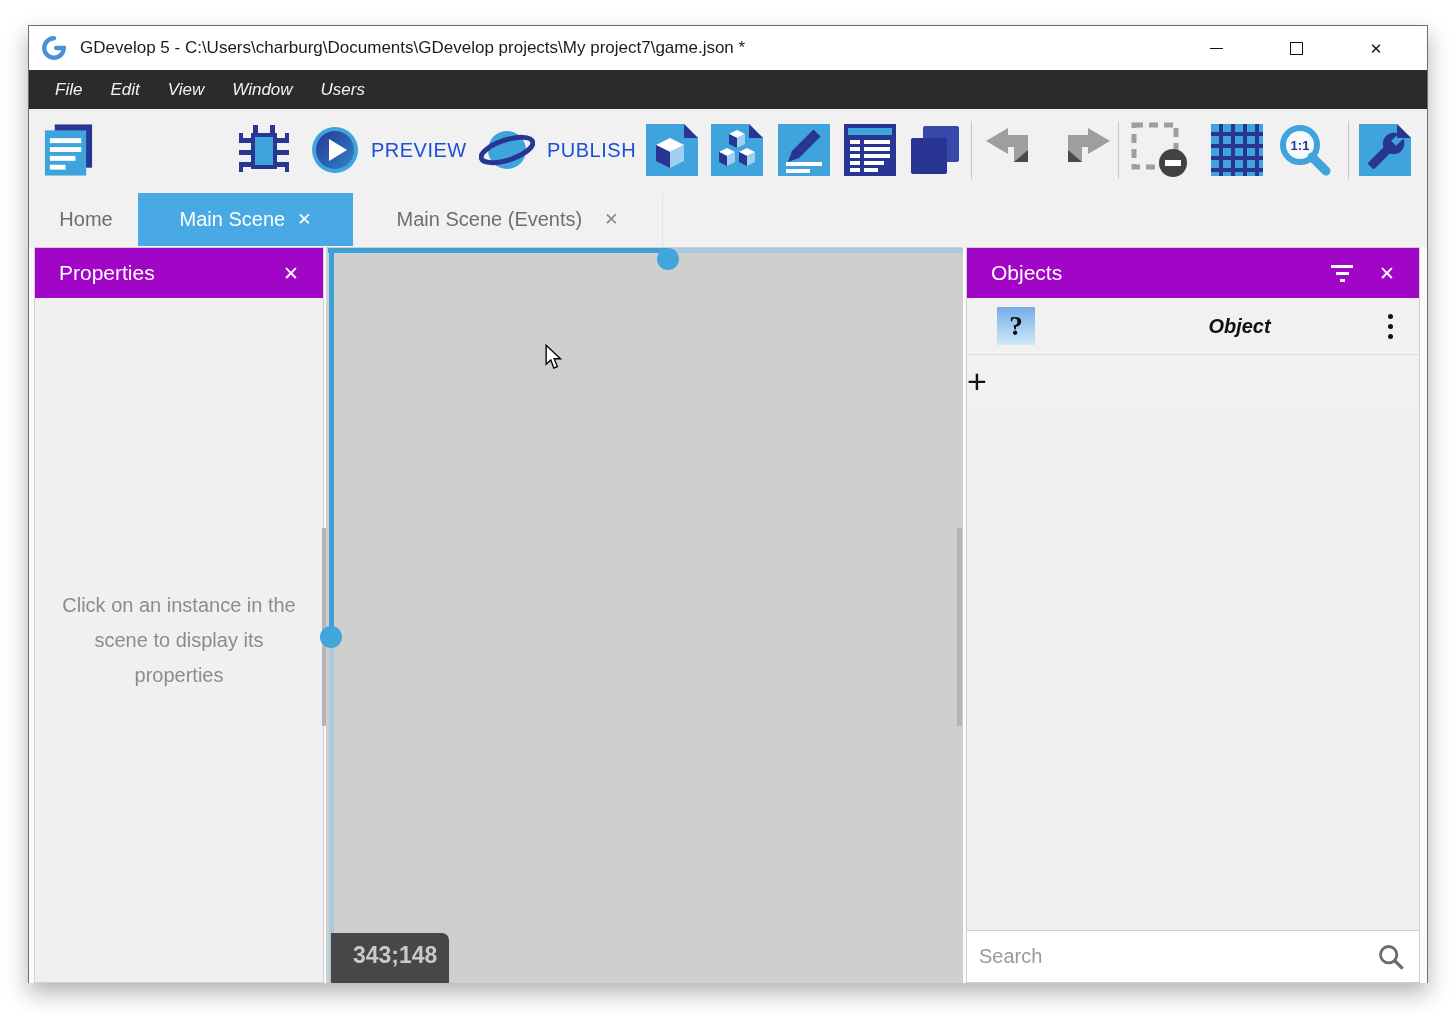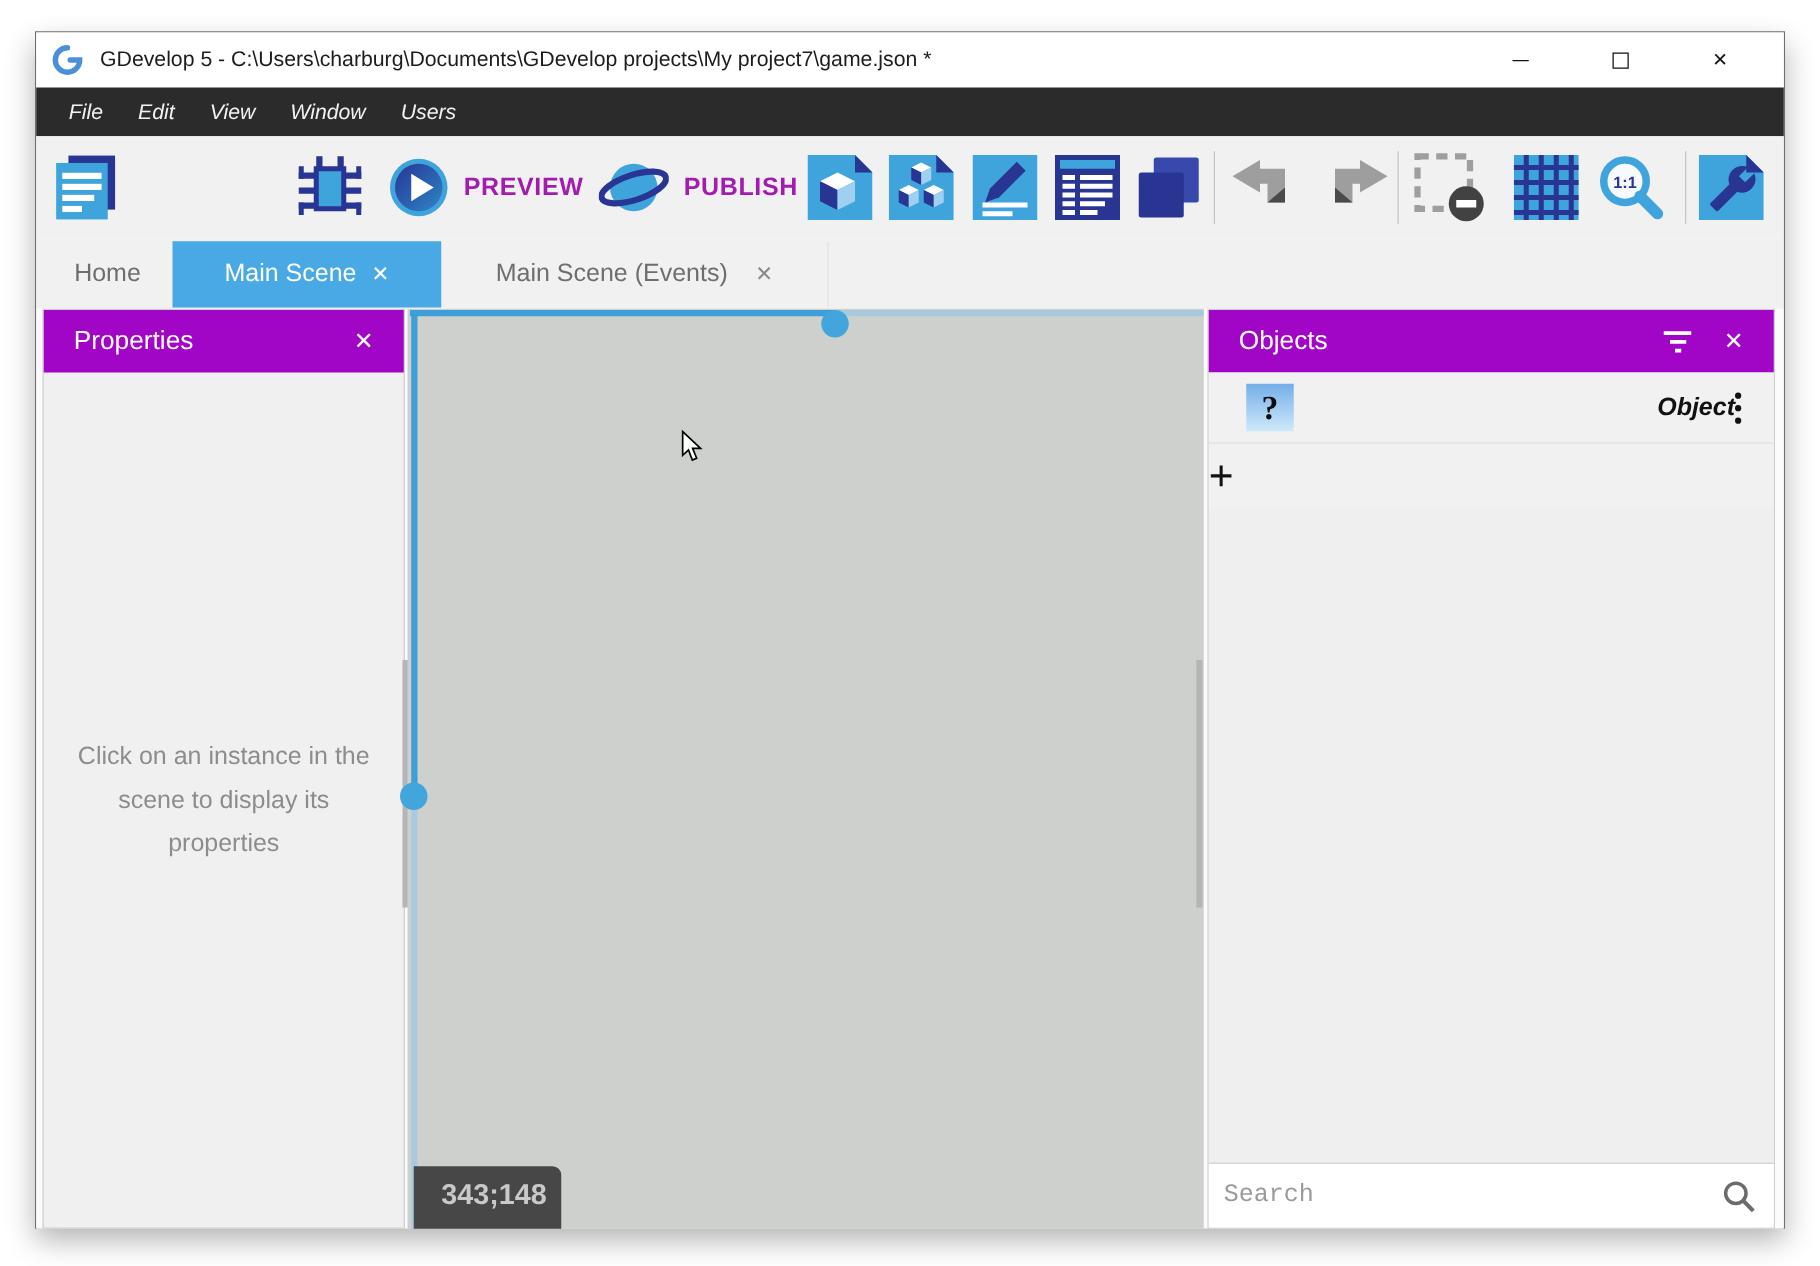--- a/index.html
+++ b/index.html
@@ -26,21 +26,21 @@
   .menubar { position:absolute; left:0; top:44px; width:100%; height:39px;
     background:#2b2b2b; display:flex; align-items:center; padding-left:12px; }
   .menu-item { color:#f2f2f2; font-size:17px; padding:0 14px; height:100%;
     display:flex; align-items:center; background:transparent; border:none;font-style:italic; }
 
   
   .toolbar { position:absolute; left:0; top:83px; width:100%; height:82px;
     background:#f1f1f1; }
   .tb { position:absolute; top:50%; transform:translateY(-50%); display:flex;
     align-items:center; background:transparent; border:none; padding:0; }
-  .tb-label { font-size:20px; color:#a21caf; margin-left:12px; letter-spacing:.5px;font-weight:bold; }
+  .tb-label { font-size:20px; color:#1d4ed8; margin-left:12px; letter-spacing:.5px; }
   .tb-sep { position:absolute; top:12px; width:1px; height:58px; background:#c6c6c6; }
 
   
   .tabbar { position:absolute; left:0; top:165px; width:100%; height:56px;
     background:#f1f1f1; display:flex; align-items:flex-start; padding-left:5px; }
   .tab { height:53px; margin-top:2px; display:flex; align-items:center;
     justify-content:center; font-size:20px; color:#6e6e6e; border:none;
     background:transparent; gap:22px; }
   .tab.active { background:#49a9e4; color:#fff; }
   .tab .tab-close { font-size:17px; color:#8a8a8a; background:none; border:none; }
@@ -93,36 +93,36 @@
     flex-direction:column; align-items:center; gap:4px; }
   .filter-btn i { display:block; height:3px; background:#fff; }
   .object-row { height:57px; background:#f1f1f1; display:flex; align-items:center;
     border-bottom:1px solid #dcdcdc; width:100%; border-left:none; border-top:none;
     border-right:none; }
   .object-thumb { width:38px; height:38px; margin-left:30px;
     background:linear-gradient(#74aee8,#cfe9fa); display:flex; align-items:center;
     justify-content:center; font-family:"Liberation Serif","DejaVu Serif",serif;
     font-weight:bold; font-size:27px; color:#0d0d0d; }
   .object-name { font-size:20px; font-weight:bold; font-style:italic; color:#111;
-    margin-left:56px; flex:1; text-align:right; }
+    margin-left:56px; flex:1; text-align:center; }
   .kebab { background:none; border:none; margin-right:26px; display:flex;
     flex-direction:column; gap:5px; }
   .kebab i { width:5px; height:5px; border-radius:50%; background:#111; display:block; }
   .add-row { height:52px; background:#f1f1f1; display:flex; align-items:center;
     width:100%; border:none; }
   .add-label { flex:1; text-align:center; font-size:20px; color:#9a9a9a; }
   .plus-btn { background:none; border:none; font-size:34px; font-weight:300;
     color:#111; margin-right:22px; line-height:1; }
   .objects-body { position:absolute; left:0; top:160px; right:0; bottom:52px;
     background:#efefef; }
   .search-bar { position:absolute; left:0; bottom:0; width:100%; height:52px;
     background:#fff; border-top:1px solid #ccc; display:flex; align-items:center; }
   .search-input { flex:1; border:none; outline:none; font-size:20px; color:#0f172a;
     padding-left:12px; background:transparent;
-    font-family:Liberation Mono, monospace; }
+    font-family:Liberation Sans, sans-serif; }
   .search-input::placeholder { color:#9a9a9a; }
   .search-icon { margin-right:14px; }
 </style>
 </head>
 <body>
 
 <div class="window">
 
   <div class="titlebar">
     <svg class="app-logo" viewBox="0 0 24 24">

